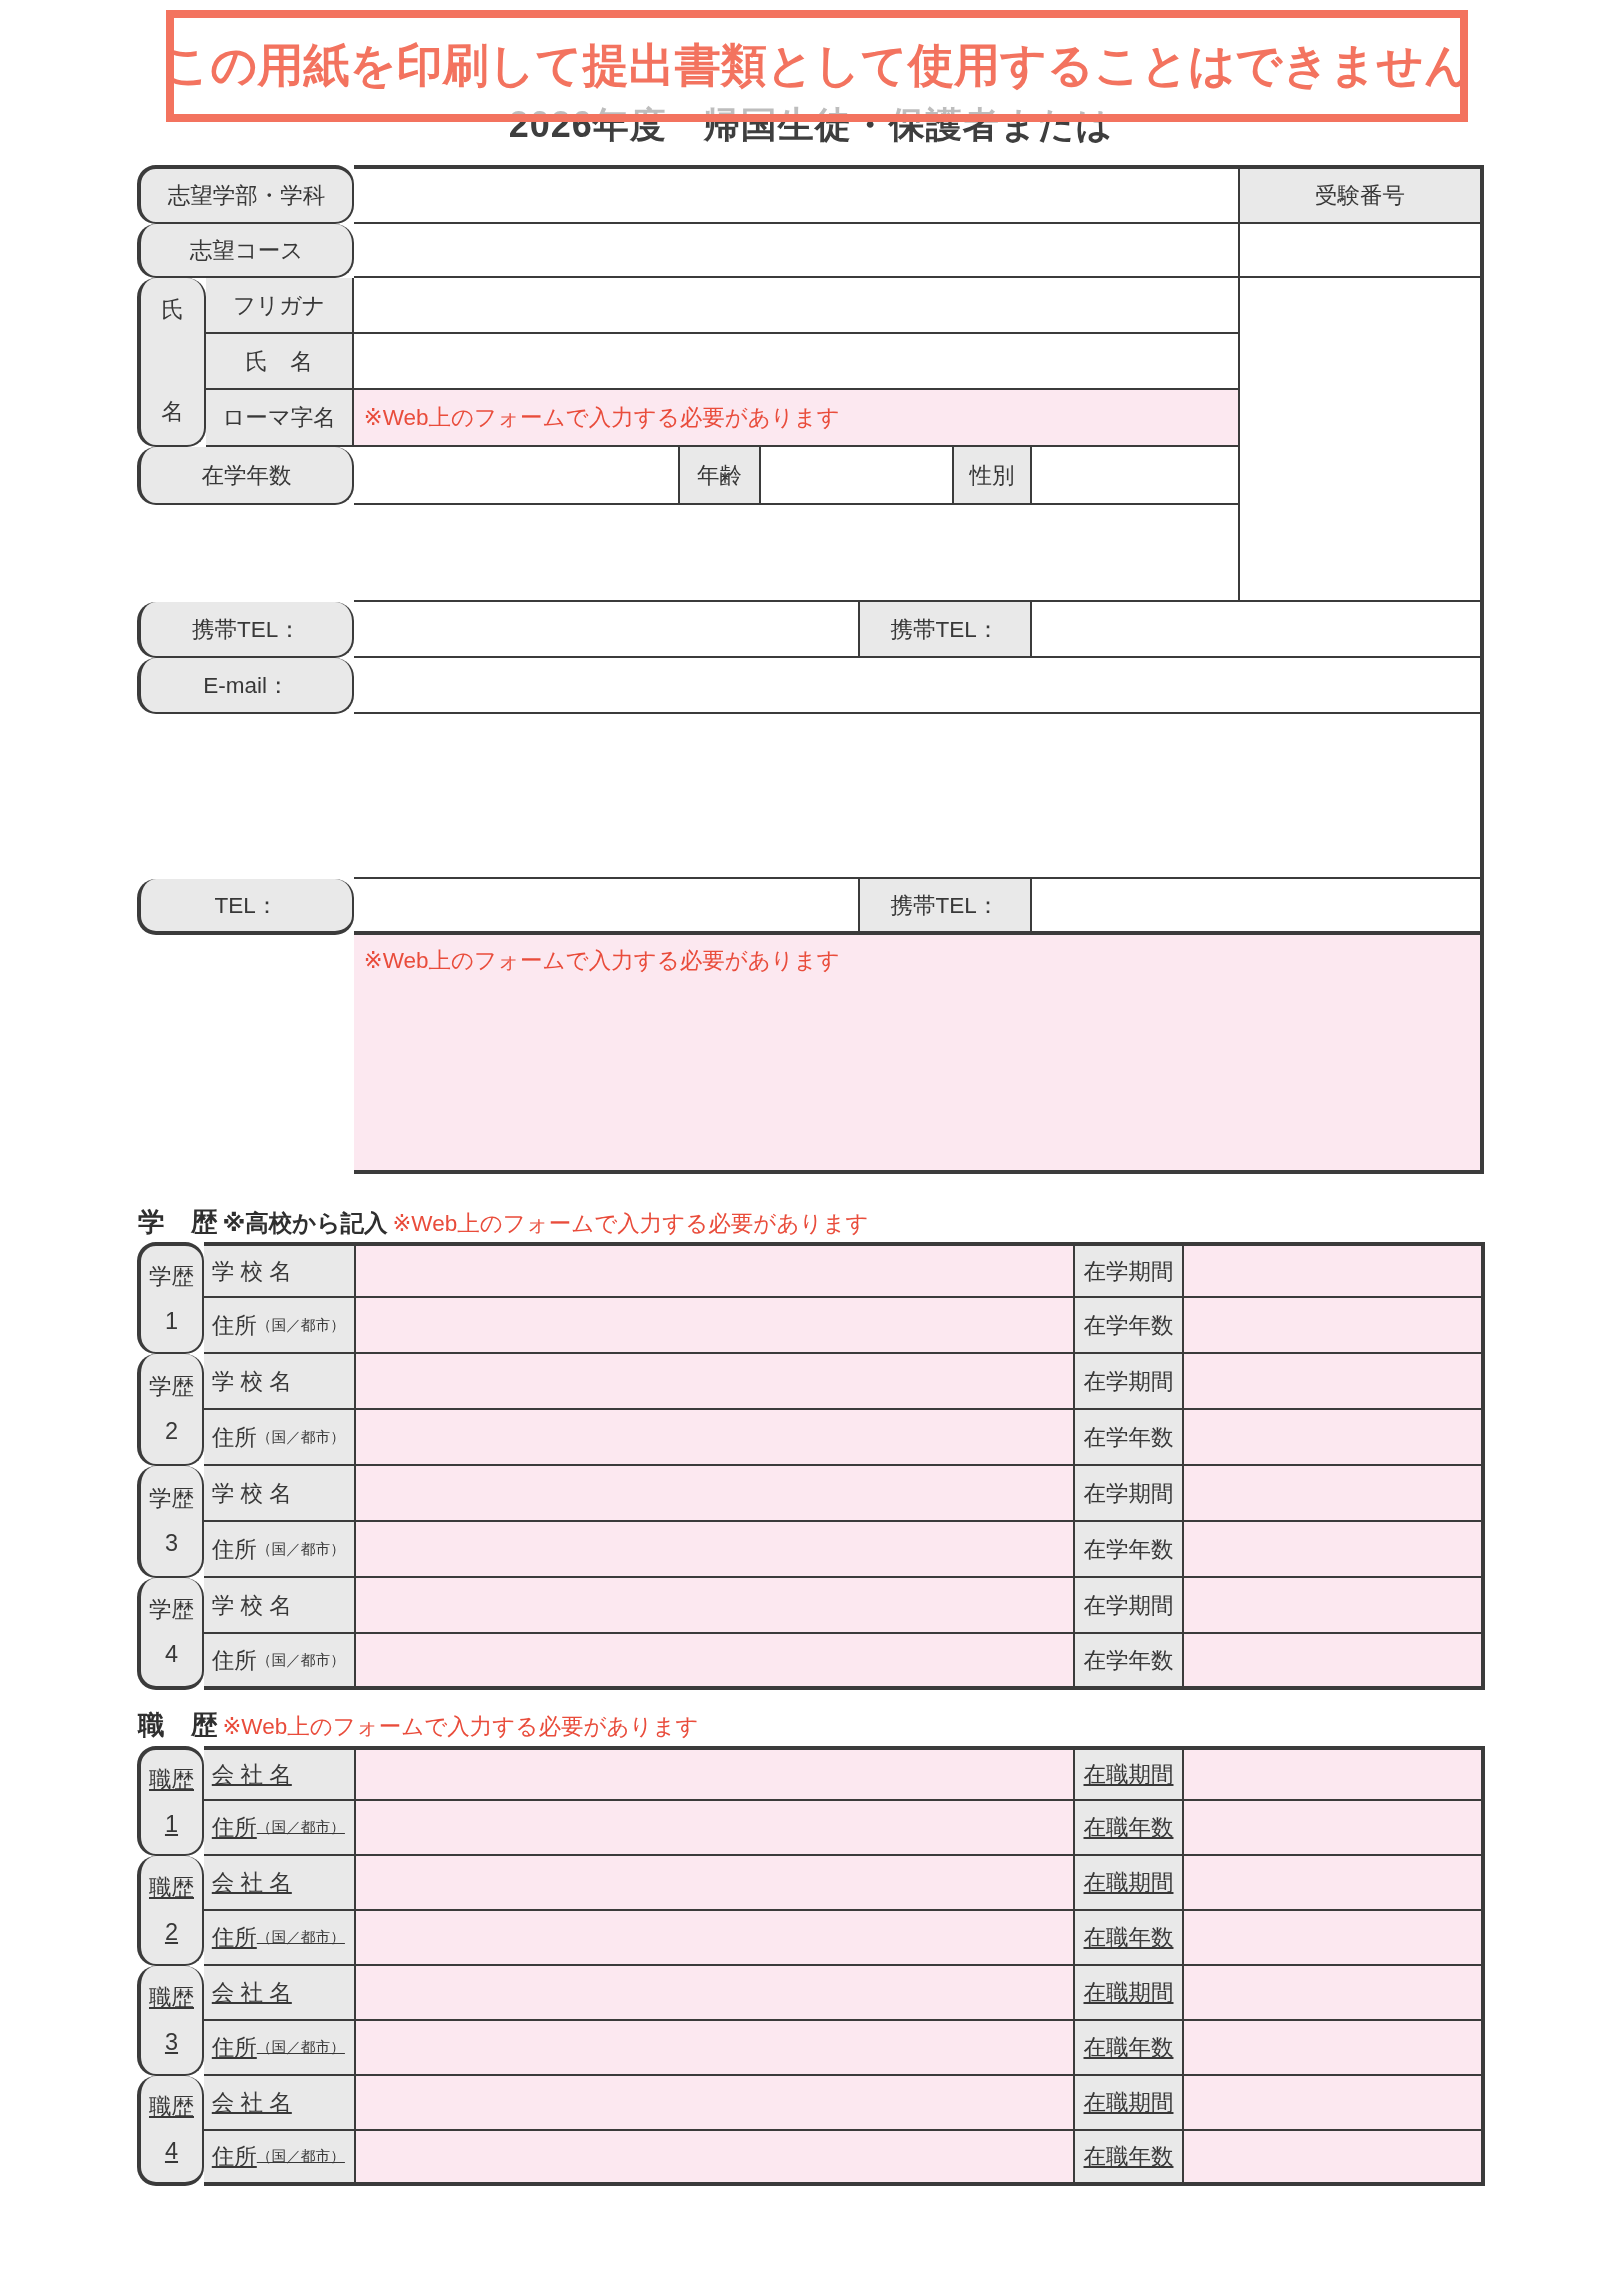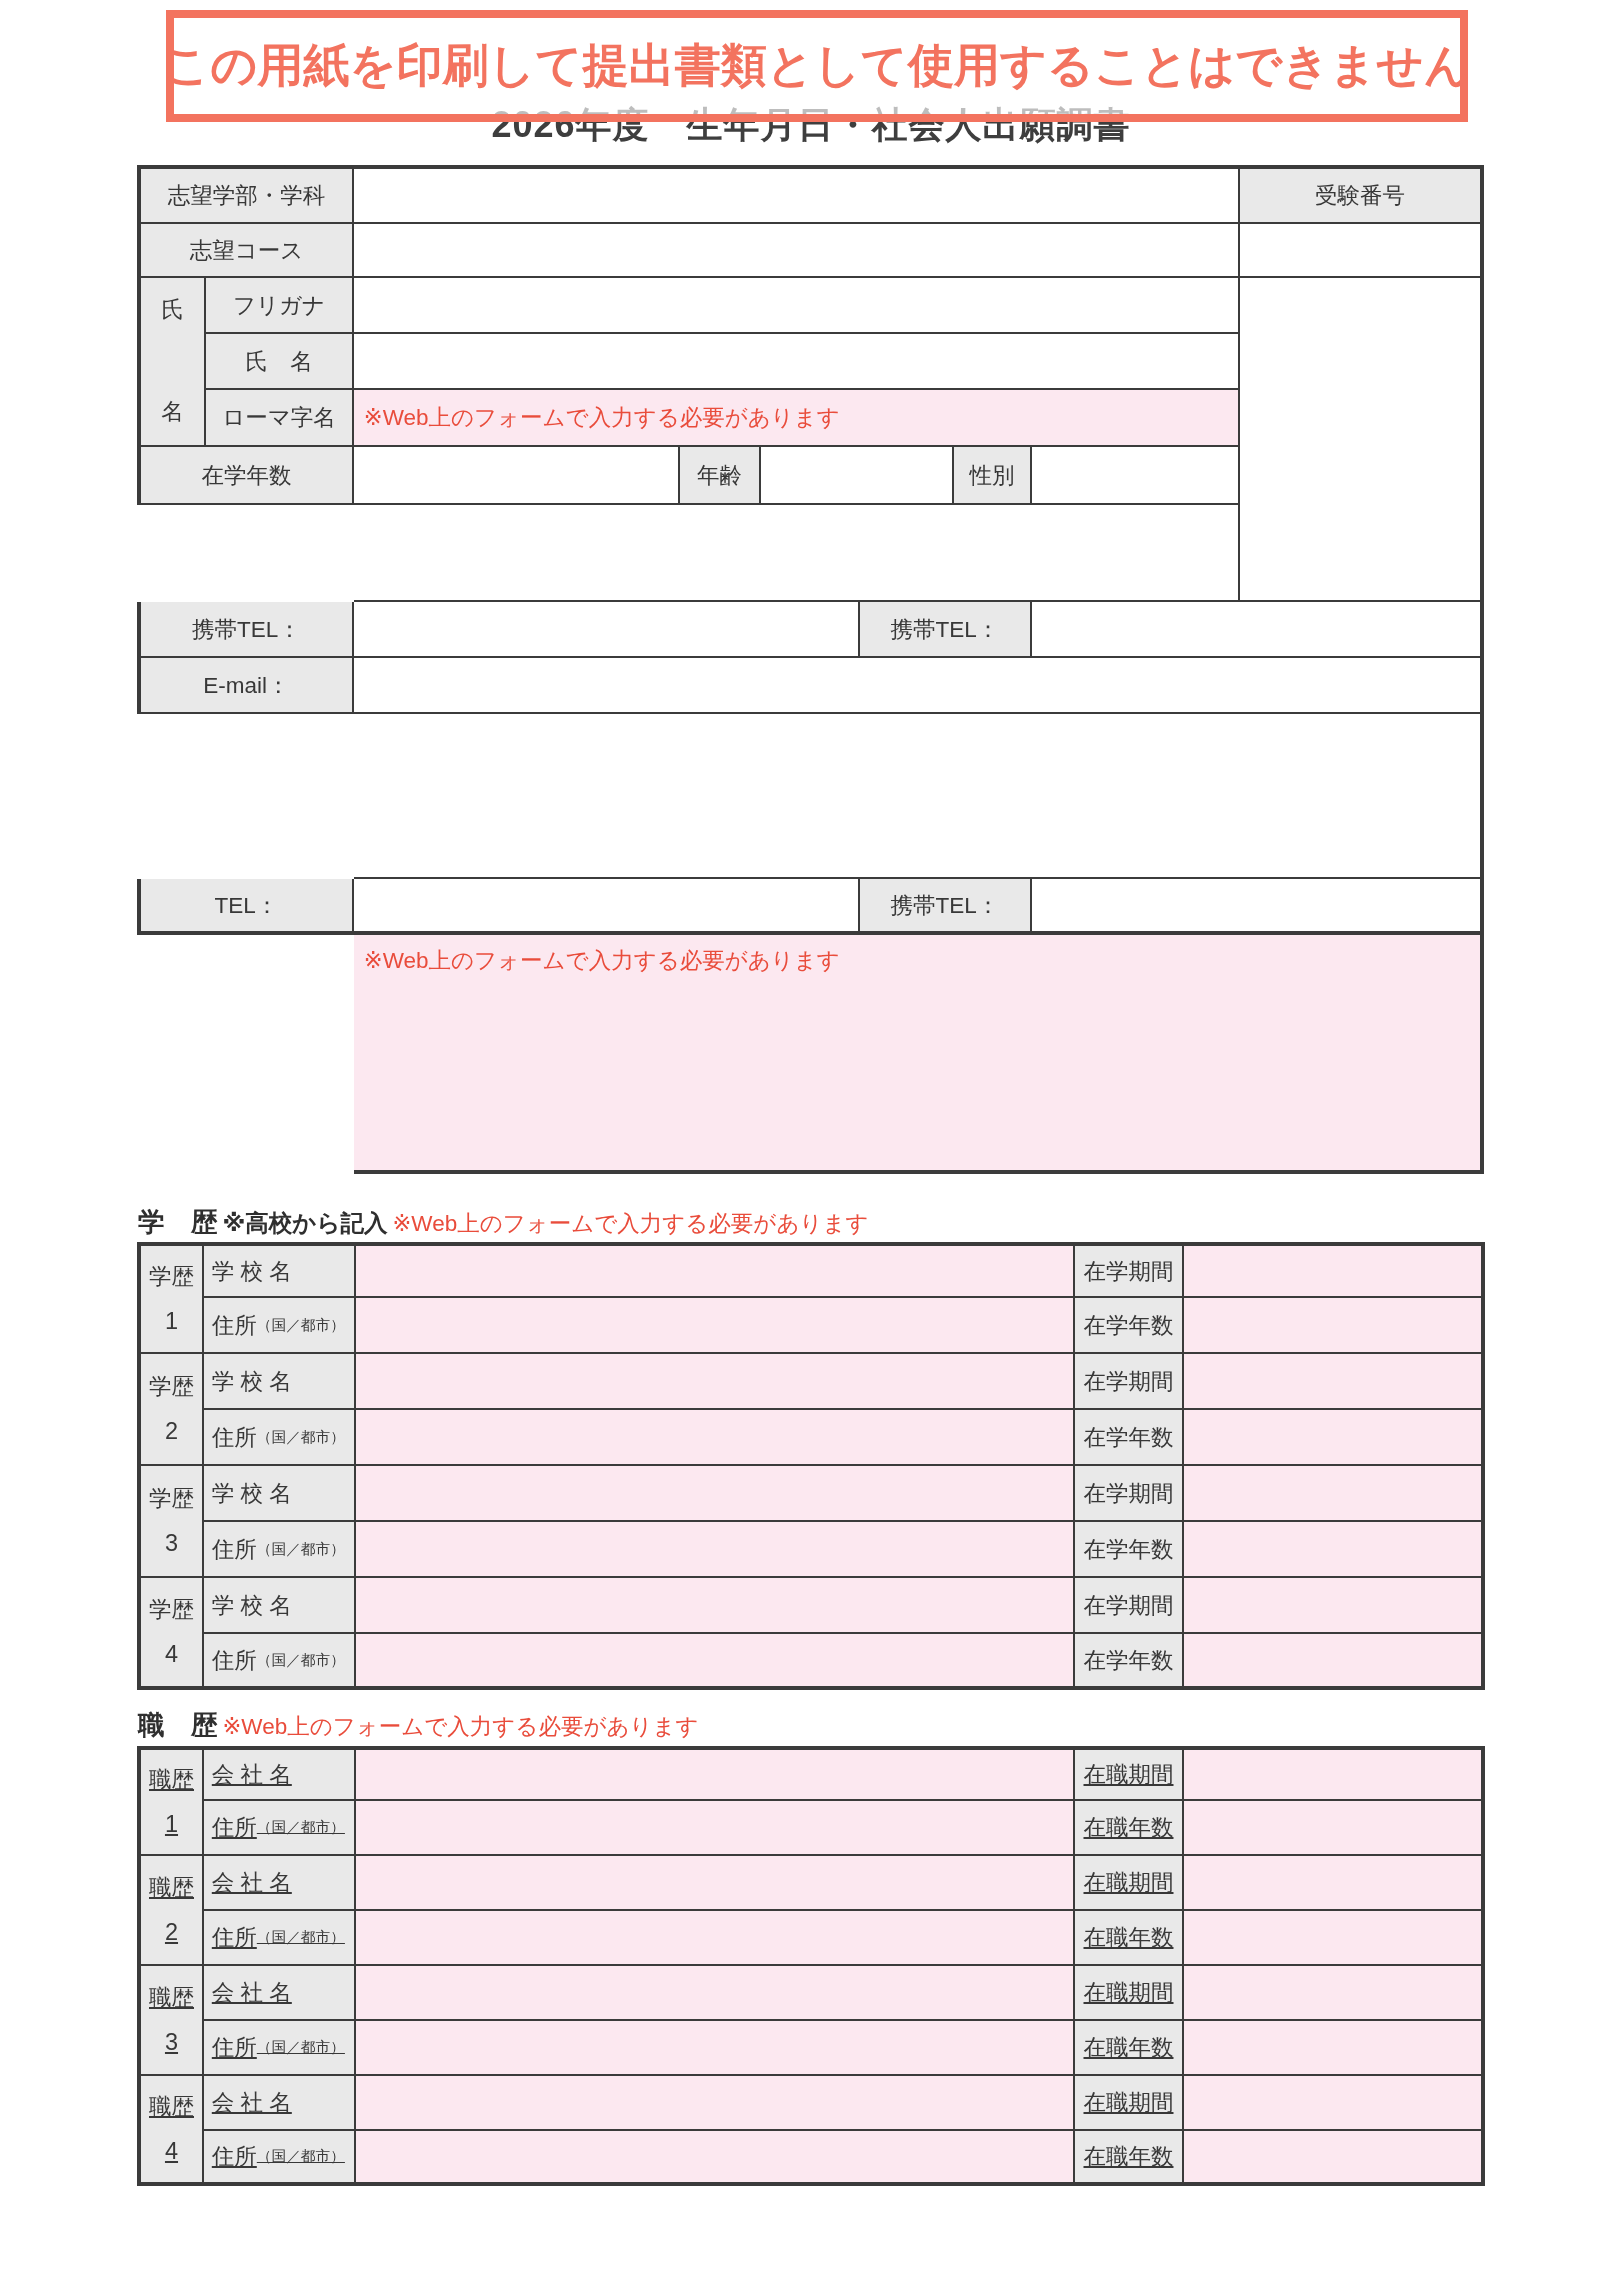--- a/index.html
+++ b/index.html
@@ -33,21 +33,21 @@
   .grid{position:absolute;display:grid;}
   .cell{
     border-right:2px solid var(--line);
     border-bottom:2px solid var(--line);
     background:#fff;
     display:flex;align-items:center;justify-content:center;
     font-size:22.5px;color:var(--text);text-align:center;
   }
   .gray{background:var(--gray);}
   .pink{background:var(--pink);}
-  .bl{border-left:4.9px solid var(--line);}
+  .bl{border-left:4.9px solid var(--line);border-radius:19px;}
   .bt{border-top:4.9px solid var(--line);}
   .brk{border-right:4.9px solid var(--line);}
   .bbk{border-bottom:4.9px solid var(--line);}
   .noteTL{align-items:flex-start;justify-content:flex-start;padding:9.8px 0 0 9.8px;}
   .noteL{justify-content:flex-start;padding-left:9.8px;}
   .note{color:var(--red);font-size:22.5px;text-align:left;}
   .twolines{flex-direction:column;line-height:1.5;}
   .seimei{flex-direction:column;justify-content:space-between;padding:15.7px 0 17.6px 0;}
   .leftlab{justify-content:flex-start;padding-left:7.8px;}
   .sub{font-size:14.7px;}
@@ -77,21 +77,21 @@
   #table3{
     left:137px;top:1746px;width:1348px;height:439px;
     grid-template-columns:67px 152px 719px 109px 301px;
     grid-template-rows:repeat(8,55px);
     text-decoration:underline;
   }
 </style>
 </head>
 <body>
 
-<div class="doc-title">2026年度　生年月日・社会人出願調書</div>
+<div class="doc-title">2026年度　帰国生徒・保護者または</div>
 
 <div class="banner">
   <span class="banner-text">この用紙を印刷して提出書類として使用することはできません</span>
 </div>
 
 <div id="table1" class="grid">
 
   <div class="cell gray bl bt" style="grid-row:1;grid-column:1/span 2">志望学部・学科</div>
   <div class="cell bt" style="grid-row:1;grid-column:3/span 6"></div>
   <div class="cell gray bt brk" style="grid-row:1;grid-column:9">受験番号</div>

